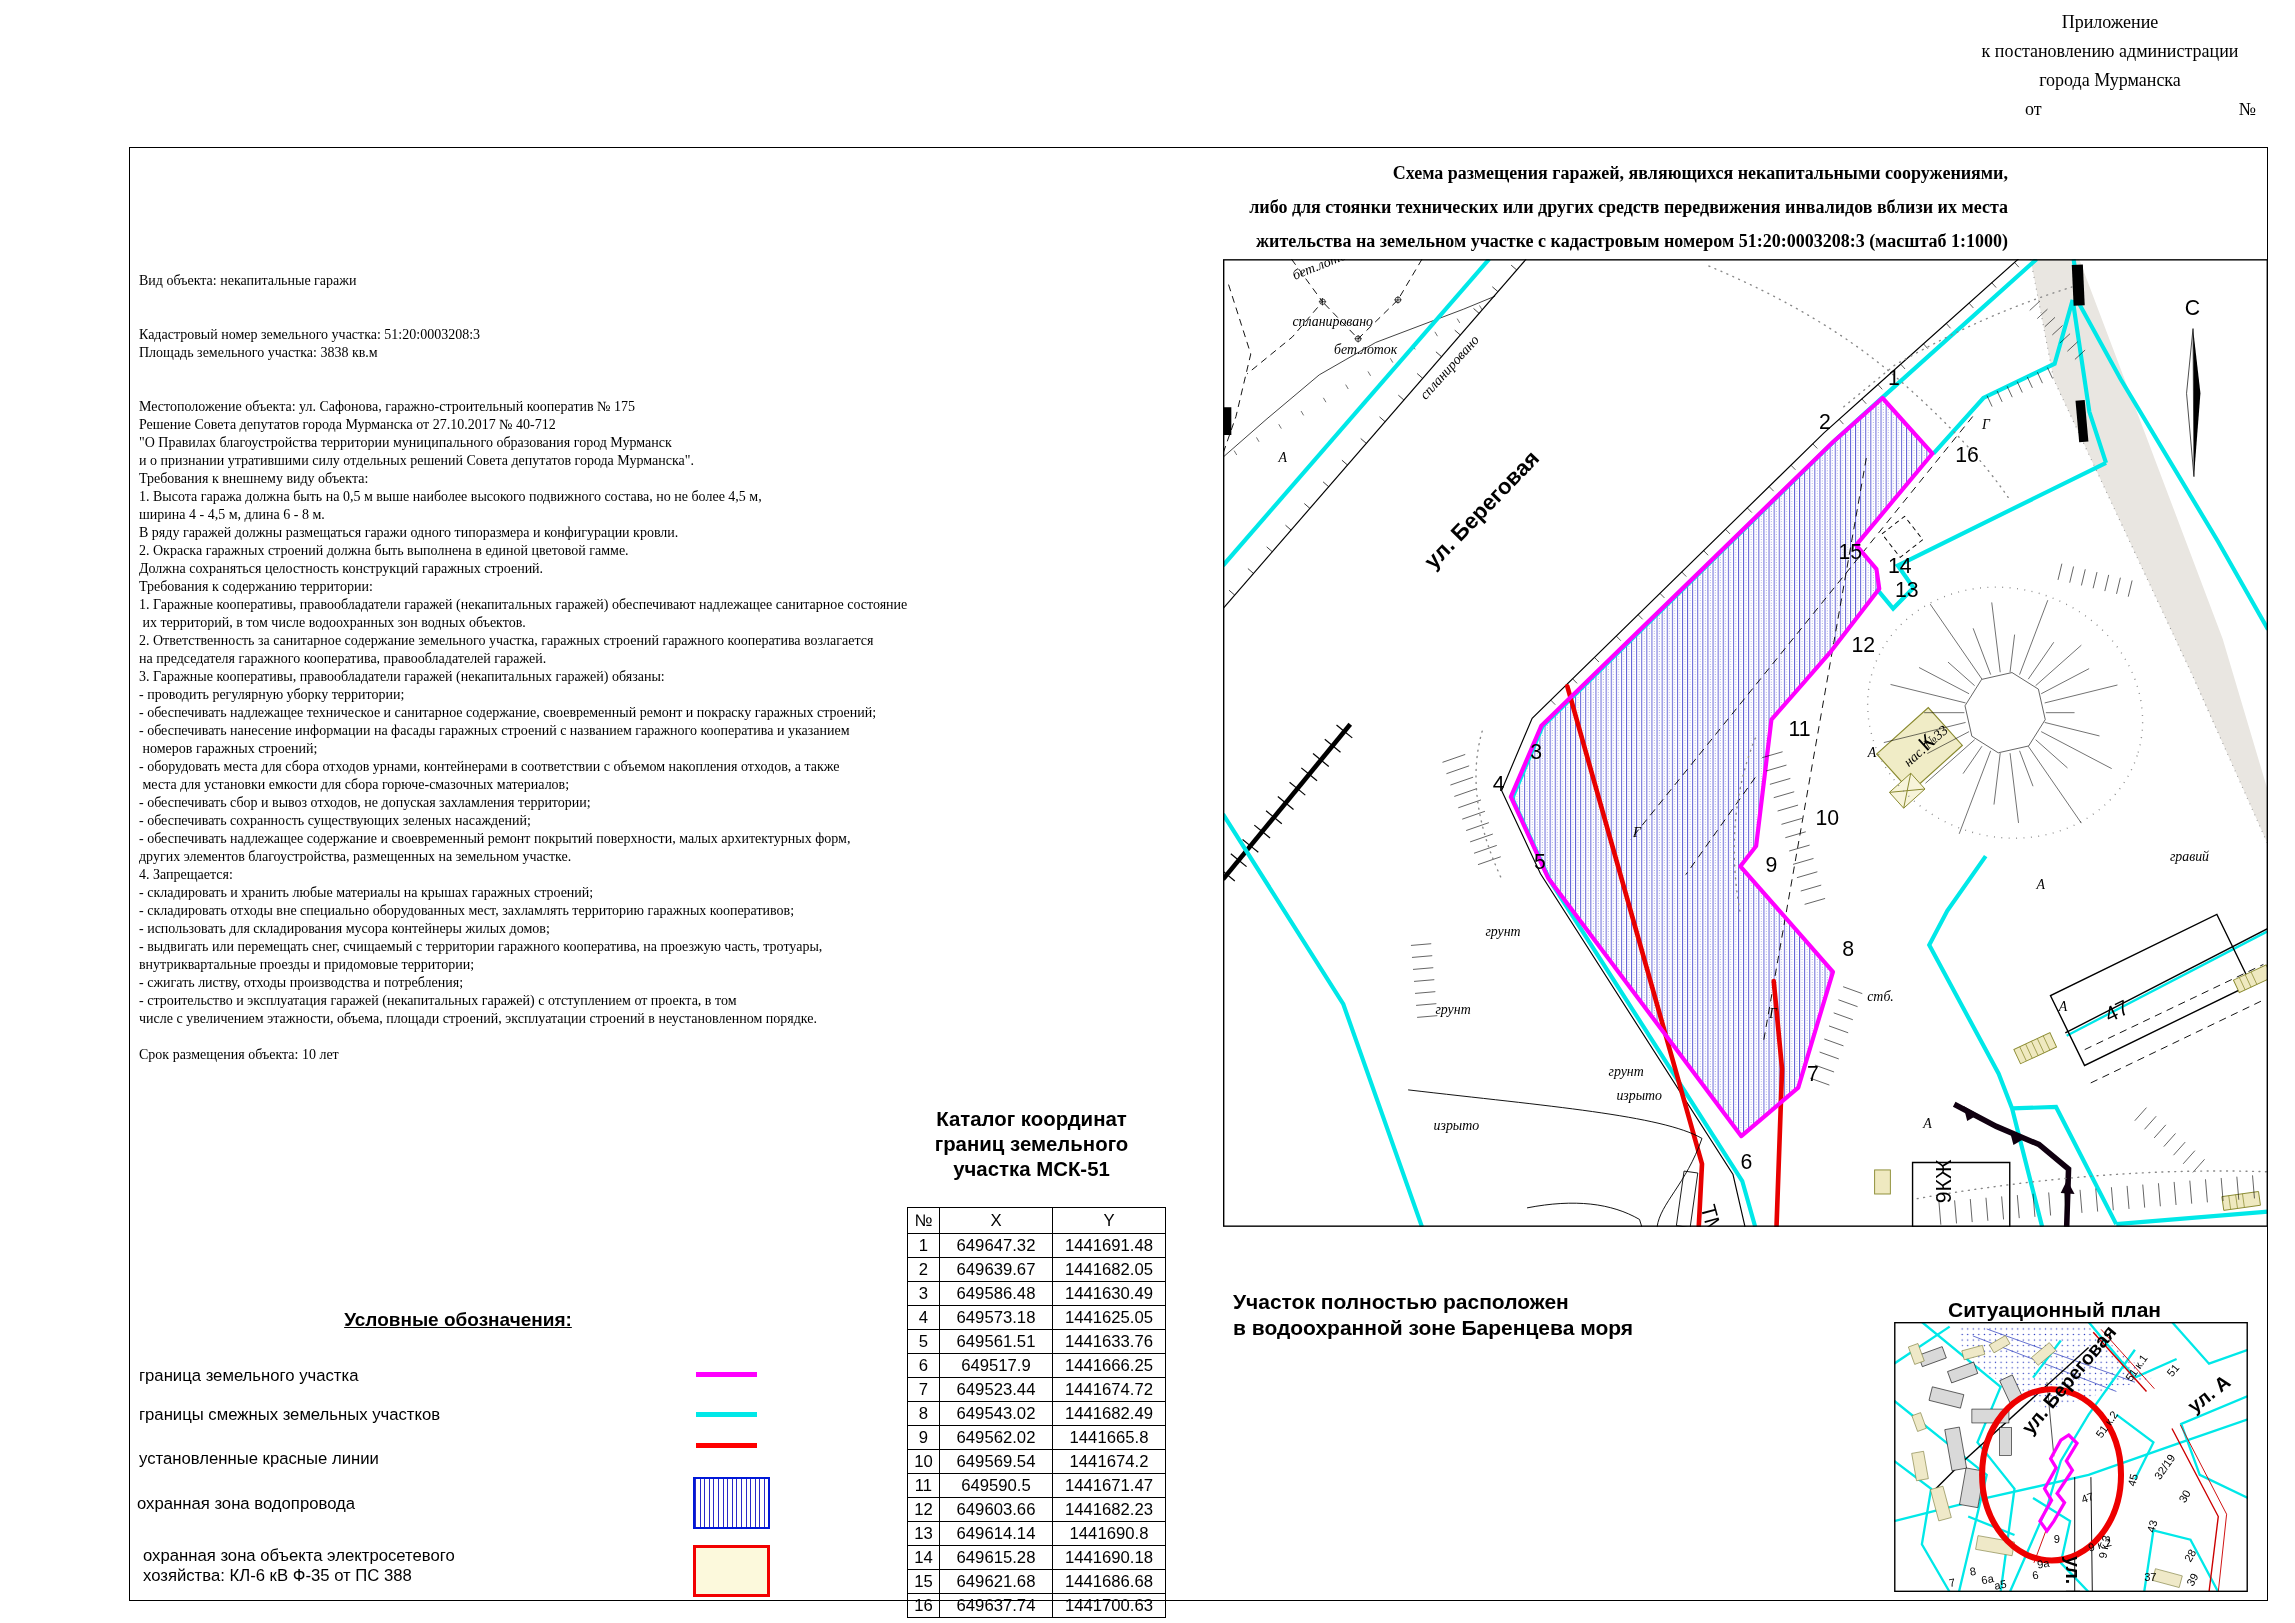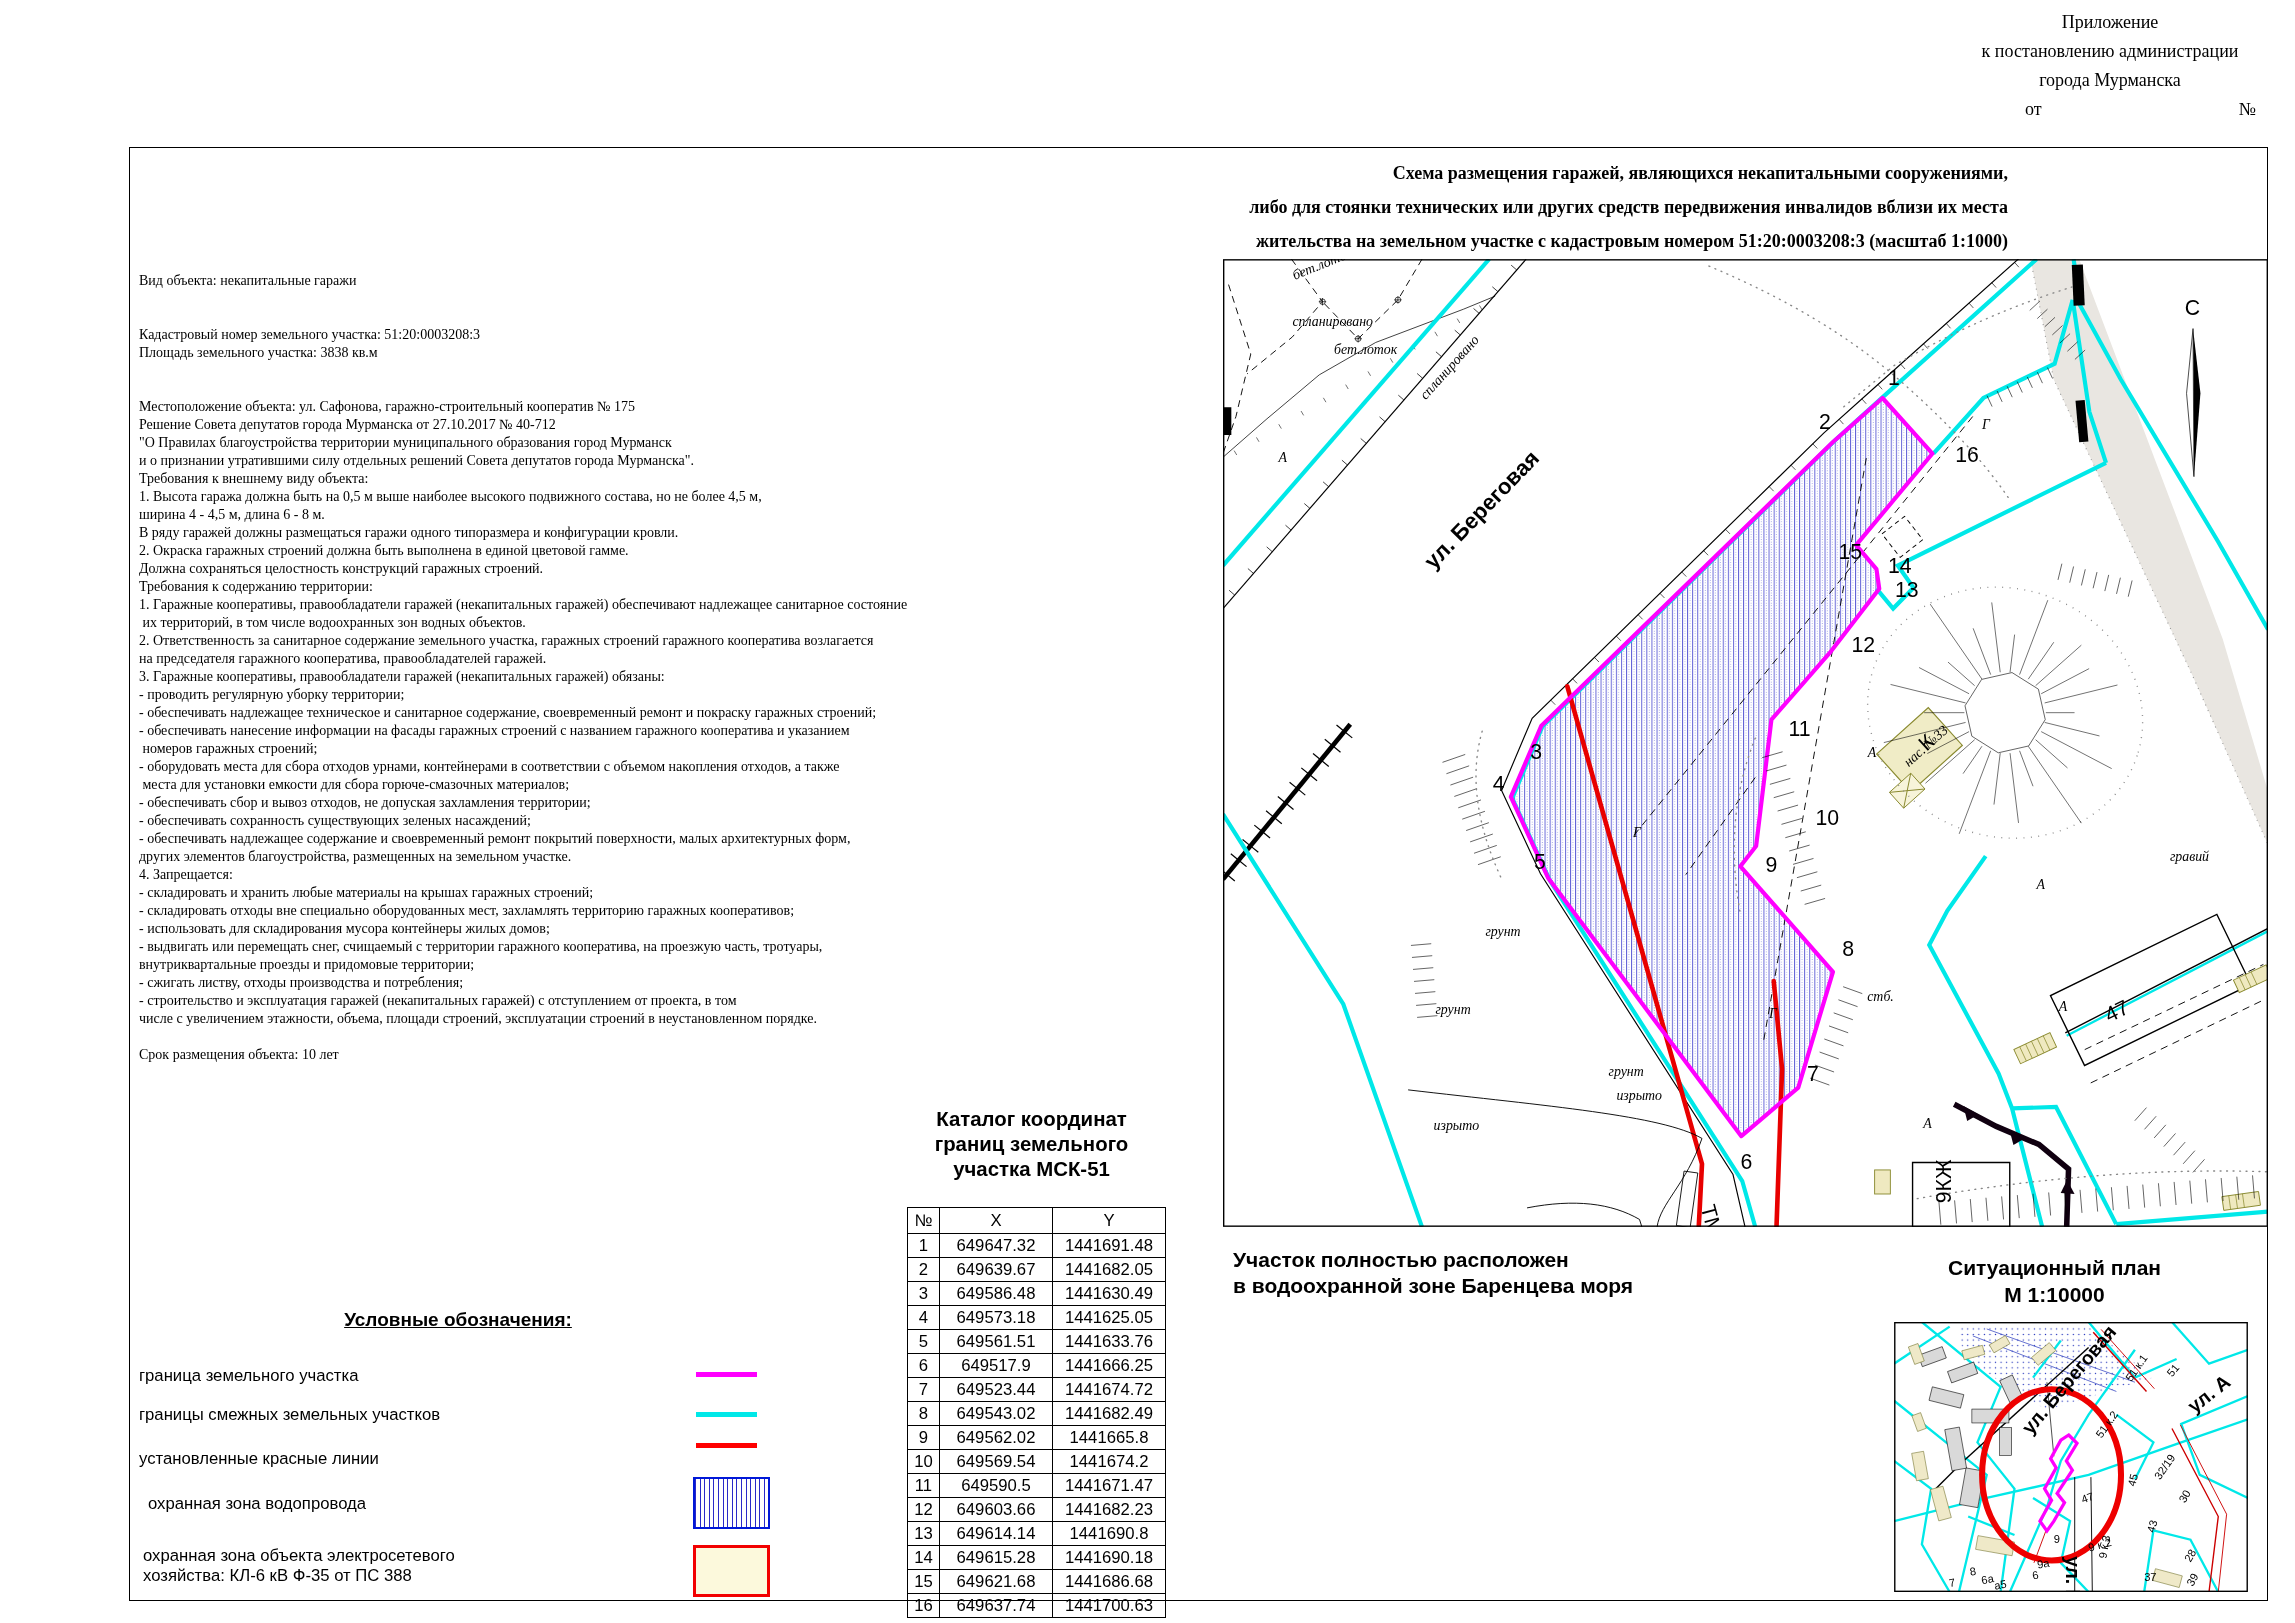--- a/index.html
+++ b/index.html
@@ -23,21 +23,21 @@
         background:repeating-linear-gradient(90deg,#2a2ac8 0,#2a2ac8 0.9px,#ffffff 0.9px,#ffffff 4.6px);}
   #ebox{left:693px;top:1545px;width:77px;height:52px;border:3.2px solid #f20000;box-sizing:border-box;background:#fcf9dc;}
   
   #tbl-title{left:888px;top:1107px;width:287px;text-align:center;font-family:"Liberation Sans",sans-serif;font-weight:bold;font-size:20.4px;line-height:25px;}
   table#coords{border-collapse:collapse;font-family:"Liberation Sans",sans-serif;font-size:16.7px;}
   table#coords td,table#coords th{border:0.9px solid #000;text-align:center;font-weight:normal;}
   table#coords th{height:23px;}
   table#coords td{height:21px;}
   .colN{width:29px;} .colX{width:110px;} .colY{width:110px;}
   
-  .bnote{font-family:"Liberation Sans",sans-serif;font-weight:bold;font-size:21px;}
+  .bnote{font-family:"Liberation Sans",sans-serif;font-weight:bold;font-size:21px;margin-top:42px;}
   
   text{user-select:none;}
   .mi{font:italic 30px "Liberation Serif",serif;fill:#000;}
   .mn{font:46px "Liberation Sans",sans-serif;fill:#000;}
   .street{font:bold 48px "Liberation Sans",sans-serif;fill:#000;}
   .sit-lbl{font:24px "Liberation Sans",sans-serif;fill:#000;}
   .sit-street{font:bold 42px "Liberation Sans",sans-serif;fill:#000;}
 </style>
 </head>
 <body>
@@ -63,21 +63,21 @@
 <div id="desc" class="abs"><div>Вид объекта: некапитальные гаражи</div><div>&nbsp;</div><div>&nbsp;</div><div>Кадастровый номер земельного участка: 51:20:0003208:3</div><div>Площадь земельного участка: 3838 кв.м</div><div>&nbsp;</div><div>&nbsp;</div><div>Местоположение объекта: ул. Сафонова, гаражно-строительный кооператив № 175</div><div>Решение Совета депутатов города Мурманска от 27.10.2017 № 40-712</div><div>"О Правилах благоустройства территории муниципального образования город Мурманск</div><div>и о признании утратившими силу отдельных решений Совета депутатов города Мурманска".</div><div>Требования к внешнему виду объекта:</div><div>1. Высота гаража должна быть на 0,5 м выше наиболее высокого подвижного состава, но не более 4,5 м,</div><div>ширина 4 - 4,5 м, длина 6 - 8 м.</div><div>В ряду гаражей должны размещаться гаражи одного типоразмера и конфигурации кровли.</div><div>2. Окраска гаражных строений должна быть выполнена в единой цветовой гамме.</div><div>Должна сохраняться целостность конструкций гаражных строений.</div><div>Требования к содержанию территории:</div><div>1. Гаражные кооперативы, правообладатели гаражей (некапитальных гаражей) обеспечивают надлежащее санитарное состояние</div><div> их территорий, в том числе водоохранных зон водных объектов.</div><div>2. Ответственность за санитарное содержание земельного участка, гаражных строений гаражного кооператива возлагается</div><div>на председателя гаражного кооператива, правообладателей гаражей.</div><div>3. Гаражные кооперативы, правообладатели гаражей (некапитальных гаражей) обязаны:</div><div>- проводить регулярную уборку территории;</div><div>- обеспечивать надлежащее техническое и санитарное содержание, своевременный ремонт и покраску гаражных строений;</div><div>- обеспечивать нанесение информации на фасады гаражных строений с названием гаражного кооператива и указанием</div><div> номеров гаражных строений;</div><div>- оборудовать места для сбора отходов урнами, контейнерами в соответствии с объемом накопления отходов, а также</div><div> места для установки емкости для сбора горюче-смазочных материалов;</div><div>- обеспечивать сбор и вывоз отходов, не допуская захламления территории;</div><div>- обеспечивать сохранность существующих зеленых насаждений;</div><div>- обеспечивать надлежащее содержание и своевременный ремонт покрытий поверхности, малых архитектурных форм,</div><div>других элементов благоустройства, размещенных на земельном участке.</div><div>4. Запрещается:</div><div>- складировать и хранить любые материалы на крышах гаражных строений;</div><div>- складировать отходы вне специально оборудованных мест, захламлять территорию гаражных кооперативов;</div><div>- использовать для складирования мусора контейнеры жилых домов;</div><div>- выдвигать или перемещать снег, счищаемый с территории гаражного кооператива, на проезжую часть, тротуары,</div><div>внутриквартальные проезды и придомовые территории;</div><div>- сжигать листву, отходы производства и потребления;</div><div>- строительство и эксплуатация гаражей (некапитальных гаражей) с отступлением от проекта, в том</div><div>числе с увеличением этажности, объема, площади строений, эксплуатации строений в неустановленном порядке.</div><div>&nbsp;</div><div>Срок размещения объекта: 10 лет</div></div>
 
 <div id="legend-title" class="abs">Условные обозначения:</div>
 <div id="legend-rows">
     <div class="abs leg-text" style="left: 139px; top: 1366px;">граница земельного участка</div>
     <div class="abs leg-sym-line" style="left: 696px; top: 1372px; background: rgb(255, 0, 255);"></div>
     <div class="abs leg-text" style="left: 139px; top: 1405px;">границы смежных земельных участков</div>
     <div class="abs leg-sym-line" style="left: 696px; top: 1412px; background: rgb(0, 232, 232);"></div>
     <div class="abs leg-text" style="left: 139px; top: 1449px;">установленные красные линии</div>
     <div class="abs leg-sym-line" style="left: 696px; top: 1443px; background: rgb(255, 0, 0);"></div>
-    <div class="abs leg-text" style="left: 148px; top: 1494px;">охранная зона водопровода</div>
+    <div class="abs leg-text" style="left: 137px; top: 1494px;">охранная зона водопровода</div>
     <div class="abs leg-text" style="left: 143px; top: 1546px;">охранная зона объекта электросетевого<div>хозяйства: КЛ-6 кВ Ф-35 от ПС 388</div></div>
   </div>
 <div id="wbox" class="abs"></div>
 <div id="ebox" class="abs"></div>
 
 <div id="tbl-title" class="abs">
   <div>Каталог координат</div>
   <div>границ земельного</div>
   <div>участка МСК-51</div>
 </div>

